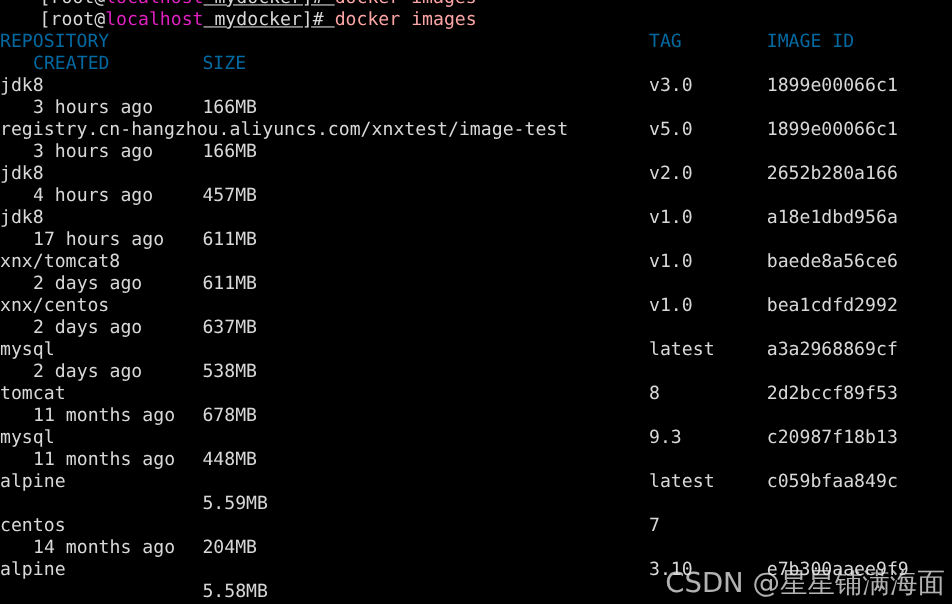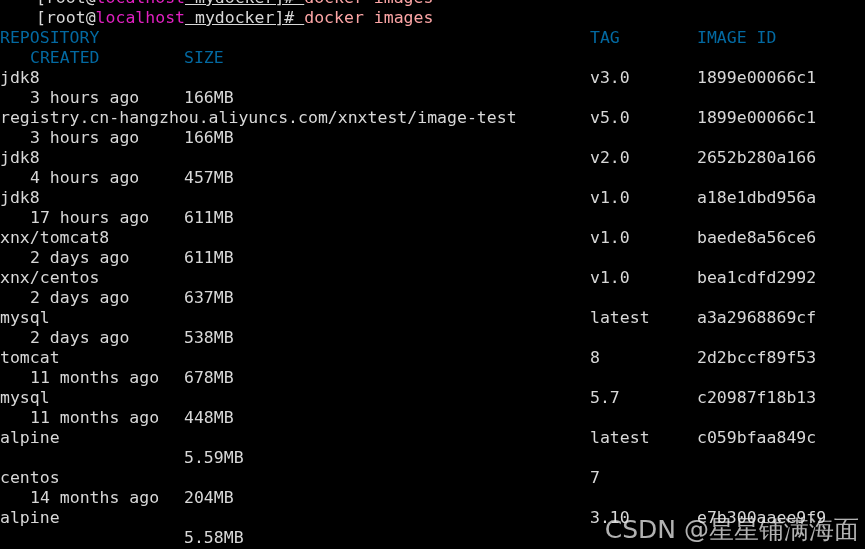--- a/index.html
+++ b/index.html
@@ -159,21 +159,21 @@
       <span class="col c-tag">8</span>
       <span class="col c-id">2d2bccf89f53</span>
     </div>
     <div class="line">
       <span class="col c-created">11 months ago</span>
       <span class="col c-size">678MB</span>
     </div>
 
     <div class="line">
       <span class="col c-repo">mysql</span>
-      <span class="col c-tag">5.7</span>
+      <span class="col c-tag">9.3</span>
       <span class="col c-id">c20987f18b13</span>
     </div>
     <div class="line">
       <span class="col c-created">11 months ago</span>
       <span class="col c-size">448MB</span>
     </div>
 
     <div class="line">
       <span class="col c-repo">alpine</span>
       <span class="col c-tag">latest</span>

